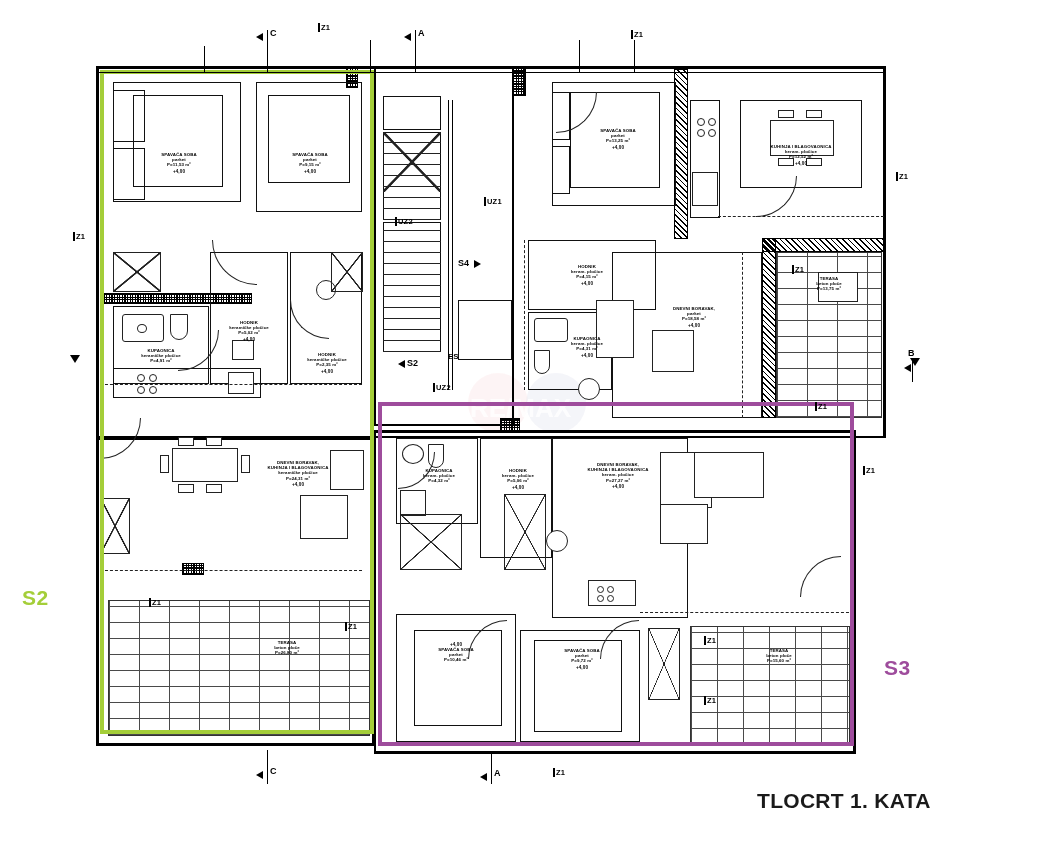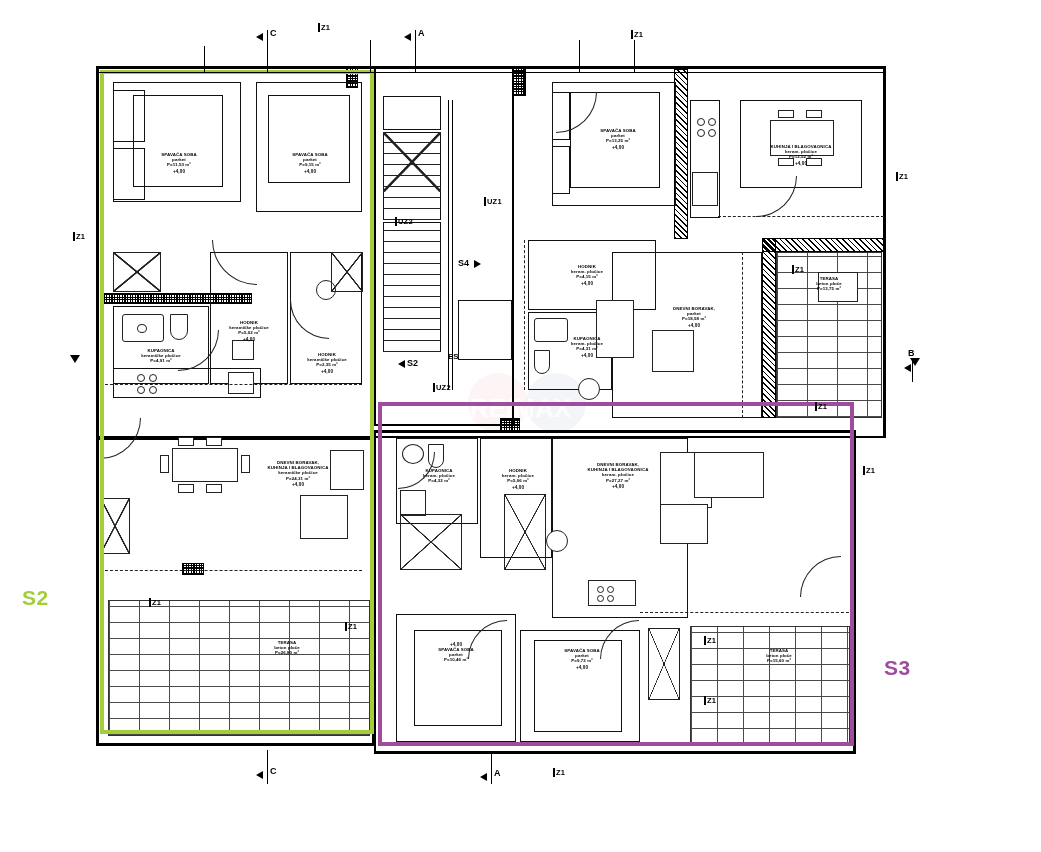--- a/index.html
+++ b/index.html
@@ -449,14 +449,15 @@
   <div class="ln hln" style="left:96px;top:72px;width:790px;height:1px;"></div>
   <div class="ln vln" style="left:204px;top:46px;height:26px;"></div>
   <div class="ln vln" style="left:267px;top:46px;height:26px;"></div>
   <div class="ln vln" style="left:370px;top:40px;height:32px;"></div>
   <div class="ln vln" style="left:579px;top:40px;height:32px;"></div>
   <div class="ln vln" style="left:634px;top:40px;height:32px;"></div>
 
   <div class="slabel s2" style="left:22px;top:586px;">S2</div>
   <div class="slabel s3" style="left:884px;top:656px;">S3</div>
 
+  <div class="title" style="left:757px;top:789px;">TLOCRT 1. KATA</div>
 
 </div>
 
 </body></html>

